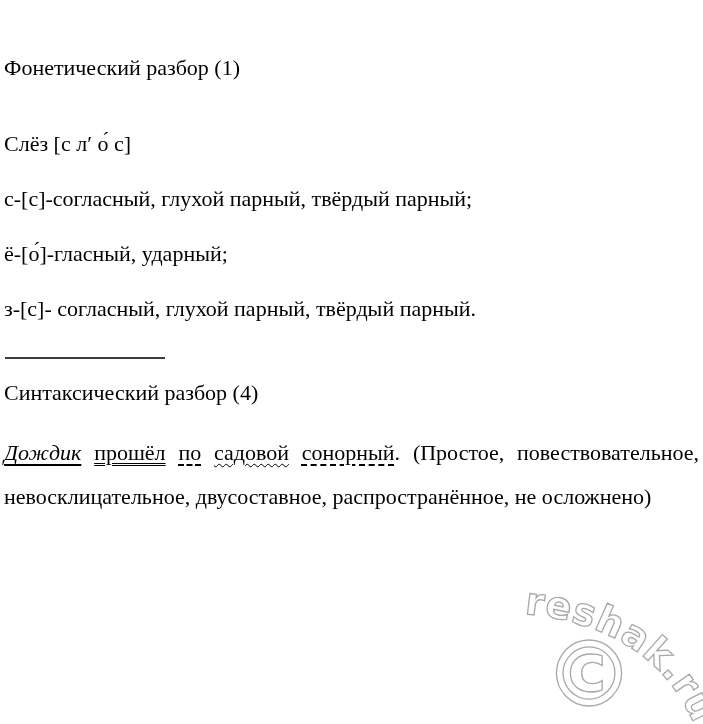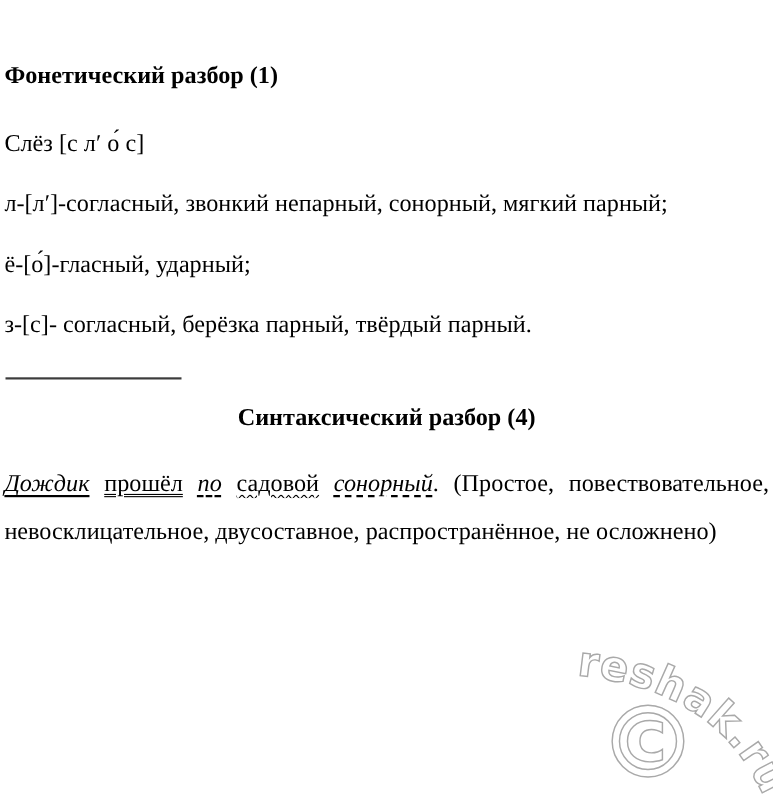--- a/index.html
+++ b/index.html
@@ -24,27 +24,27 @@
   p, h2 { margin: 0; }
 
   .intro {
     text-align: justify;
     line-height: 43px;
   }
   .intro .it { font-style: italic; }
 
   .section-heading {
     font-size: 22px;
-    font-weight: bold;
+    font-weight: normal;
     line-height: 28px;
   }
   #phonetic-heading { margin-top: 52px; }
 
   .phon-word {
-    margin-top: 34px;
+    margin-top: 48px;
     line-height: 28px;
   }
   .phon-line {
     line-height: 28px;
     margin-top: 27px;
   }
   .phon-line:first-of-type { margin-top: 25px; }
 
   .rule {
     margin-top: 34px;
@@ -52,30 +52,30 @@
     width: 160px;
     height: 0;
     border-bottom: 2px solid #3c3c3c;
   }
 
   .phon-summary {
     margin-top: 31px;
     line-height: 28px;
   }
 
-  #syntax-heading { margin-top: 20px; text-align: center; }
+  #syntax-heading { margin-top: 20px; }
 
   .syntax-sentence {
     margin-top: 24px;
     line-height: 44px;
     text-align: justify;
   }
   .u-solid  { text-decoration: underline solid;  text-decoration-thickness: 1.5px; text-underline-offset: 4px; font-style: italic; }
   .u-double { text-decoration: underline double; text-decoration-thickness: 0.9px; text-underline-offset: 3px; }
-  .u-dashed { text-decoration: underline dashed; text-decoration-thickness: 1.5px; text-underline-offset: 4px; font-style: italic; }
+  .u-dashed { text-decoration: underline dashed; text-decoration-thickness: 1.5px; text-underline-offset: 4px; }
   .u-wavy   { text-decoration: underline wavy;   text-decoration-thickness: 1px;   text-underline-offset: 3px; }
 
   .watermark {
     position: absolute;
     left: 0; top: 0;
     z-index: 0;
     pointer-events: none;
   }
   .watermark text {
     fill: none;
@@ -105,23 +105,23 @@
   </text>
 </svg>
 
 <div class="content">
 
 
   <h2 class="section-heading" id="phonetic-heading">Фонетический разбор (1)</h2>
 
   <p class="phon-word">Слёз [с л′ о́ с]</p>
 
-  <p class="phon-line">л-[л′]-согласный, звонкий непарный, сонорный, мягкий парный;</p>
+  <p class="phon-line">с-[с]-согласный, глухой парный, твёрдый парный;</p>
   <p class="phon-line">ё-[о́]-гласный, ударный;</p>
-  <p class="phon-line">з-[с]- согласный, берёзка парный, твёрдый парный.</p>
+  <p class="phon-line">з-[с]- согласный, глухой парный, твёрдый парный.</p>
 
   <div class="rule"></div>
 
 
   <h2 class="section-heading" id="syntax-heading">Синтаксический разбор (4)</h2>
 
   <p class="syntax-sentence">
     <span class="u-solid">Дождик</span>
     <span class="u-double">прошёл</span>
     <span class="u-dashed">по</span>

